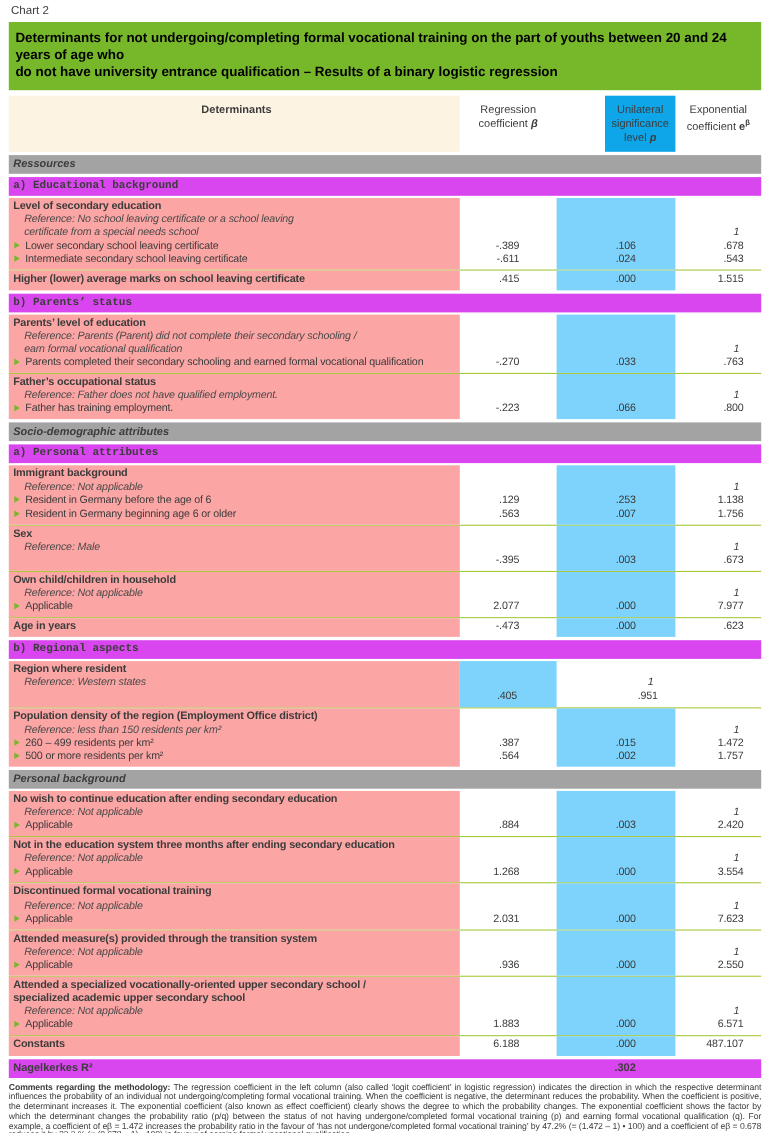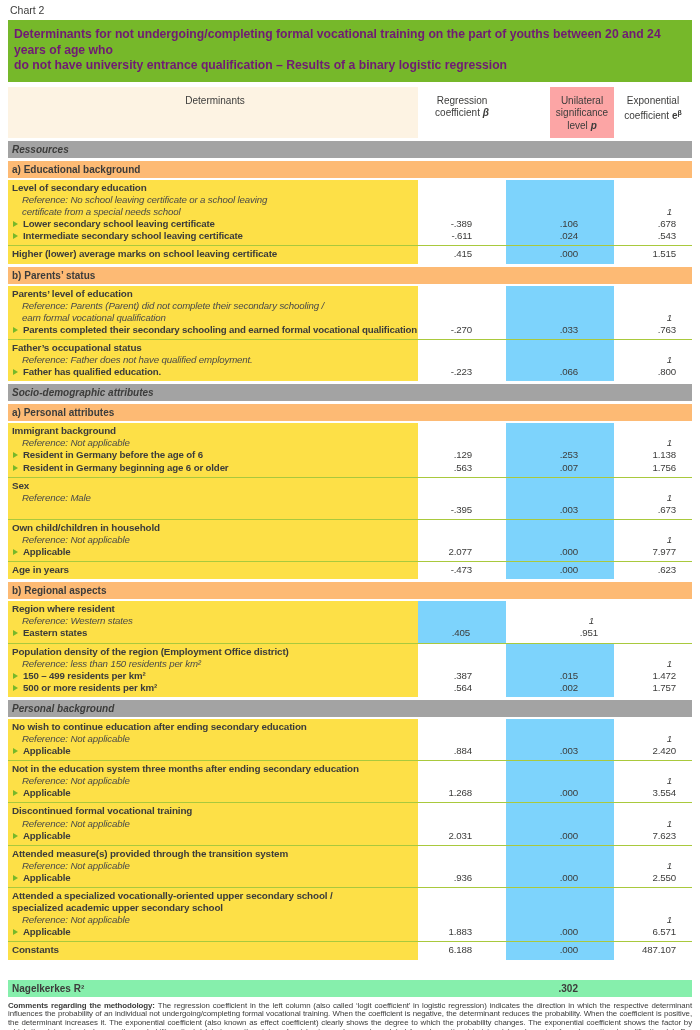--- a/index.html
+++ b/index.html
@@ -9,56 +9,56 @@
     color: #3c3c3b;
     font-family: "Liberation Sans", sans-serif;
     overflow: hidden;
   }
   .page { padding: 3px 8px 0 8px; }
 
   .chart-label { font-size: 10.5px; padding: 1px 0 4px 2px; }
 
   .title-bar {
     background: #76b82a;
-    color: #701a75;
+    color: #000000;
     font-weight: bold;
     font-size: 12.2px;
     line-height: 15.5px;
     padding: 7px 8px 8px 6px;
   }
 
   
   .grid4 { display: grid; grid-template-columns: 410px 88px 108px 78px; }
 
   
   .hdr { margin-top: 5px; }
   .hdr .hc { padding-top: 8px; padding-bottom: 6px; line-height: 12.5px; font-size: 10px; text-align: center; }
-  .hc-l { background: #fdf3e3; text-align: left; padding-left: 4px; font-weight: normal; font-size: 10.2px; }
-  .hc-p { background: #fca5a5; margin-left: 44px; }
+  .hc-l { background: #fdf3e3; text-align: left; padding-left: 4px; font-weight: bold; font-size: 10.2px; }
+  .hc-p { background: #0ea5e9; margin-left: 44px; }
   .sym { font-weight: bold; font-style: italic; }
   .sym-e { font-weight: bold; font-style: normal; }
   .hc sup { font-size: 7px; font-weight: bold; }
 
   
   .band { line-height: 17px; height: 17px; font-size: 10px; font-weight: bold; margin: 3px 0 2px 0; }
   .band .band-label { padding-left: 4px; }
   .band.section { background: #a3a3a3; font-style: italic; }
-  .band.subsection { background: #fdba74; font-style: normal; }
-  .band.model-fit { background: #86efac; font-style: normal; margin-top: 20px; }
+  .band.subsection { background: #d946ef; font-style: normal; font-family: Liberation Mono, monospace; }
+  .band.model-fit { background: #d946ef; font-style: normal; margin-top: 3px; }
   .nk-value { grid-column: 3; text-align: right; padding-right: 36px; font-weight: bold; font-style: normal; }
 
   
   .block + .block { border-top: 1px solid #a9c93d; }
   .block .col { padding-top: 2px; padding-bottom: 3px; }
-  .col-l { background: #fde047; padding-left: 4px; padding-right: 2px; }
+  .col-l { background: #fca5a5; padding-left: 4px; padding-right: 2px; }
   .col-p { background: #7dd3fc; }
   .line { line-height: 12.1px; height: 12.1px; font-size: 9.7px; white-space: nowrap; letter-spacing: -0.15px; }
   .line.title { font-weight: bold; font-size: 9.9px; }
   .line.reference { font-style: italic; padding-left: 10px; color: #4a4a49; }
-  .line.item { padding-left: 1px; font-weight: bold; }
+  .line.item { padding-left: 1px; }
   .tri {
     display: inline-block; width: 0; height: 0;
     border-left: 5.5px solid #76b82a;
     border-top: 3.5px solid transparent;
     border-bottom: 3.5px solid transparent;
     margin-right: 5px;
   }
   .num { text-align: right; }
   .col-b .num { padding-right: 34px; }
   .col-p .num { padding-right: 36px; }
@@ -169,21 +169,21 @@
           <div class="line num"></div>
           <div class="line num"></div>
           <div class="line num ref-one">1</div>
           <div class="line num">.763</div>
         </div>
       </div>
       <div class="block grid4">
         <div class="col col-l">
           <div class="line title">Father’s occupational status</div>
           <div class="line reference">Reference: Father does not have qualified employment.</div>
-          <div class="line item"><span class="tri"></span><span class="item-text">Father has qualified education.</span></div>
+          <div class="line item"><span class="tri"></span><span class="item-text">Father has training employment.</span></div>
         </div>
         <div class="col col-b">
           <div class="line num"></div>
           <div class="line num"></div>
           <div class="line num">-.223</div>
         </div>
         <div class="col col-p">
           <div class="line num"></div>
           <div class="line num"></div>
           <div class="line num">.066</div>
@@ -277,38 +277,37 @@
         </div>
         <div class="col col-e">
           <div class="line num">.623</div>
         </div>
       </div>
       <div class="band subsection"><span class="band-label">b) Regional aspects</span></div>
       <div class="block grid4">
         <div class="col col-l">
           <div class="line title">Region where resident</div>
           <div class="line reference">Reference: Western states</div>
-          <div class="line item"><span class="tri"></span><span class="item-text">Eastern states</span></div>
         </div>
         <div class="col col-p">
           <div class="line num"></div>
           <div class="line num"></div>
           <div class="line num">.405</div>
         </div>
         <div class="col col-e">
           <div class="line num"></div>
           <div class="line num ref-one">1</div>
           <div class="line num">.951</div>
         </div>
       </div>
       <div class="block grid4">
         <div class="col col-l">
           <div class="line title">Population density of the region (Employment Office district)</div>
           <div class="line reference">Reference: less than 150 residents per km²</div>
-          <div class="line item"><span class="tri"></span><span class="item-text">150 – 499 residents per km²</span></div>
+          <div class="line item"><span class="tri"></span><span class="item-text">260 – 499 residents per km²</span></div>
           <div class="line item"><span class="tri"></span><span class="item-text">500 or more residents per km²</span></div>
         </div>
         <div class="col col-b">
           <div class="line num"></div>
           <div class="line num"></div>
           <div class="line num">.387</div>
           <div class="line num">.564</div>
         </div>
         <div class="col col-p">
           <div class="line num"></div>

